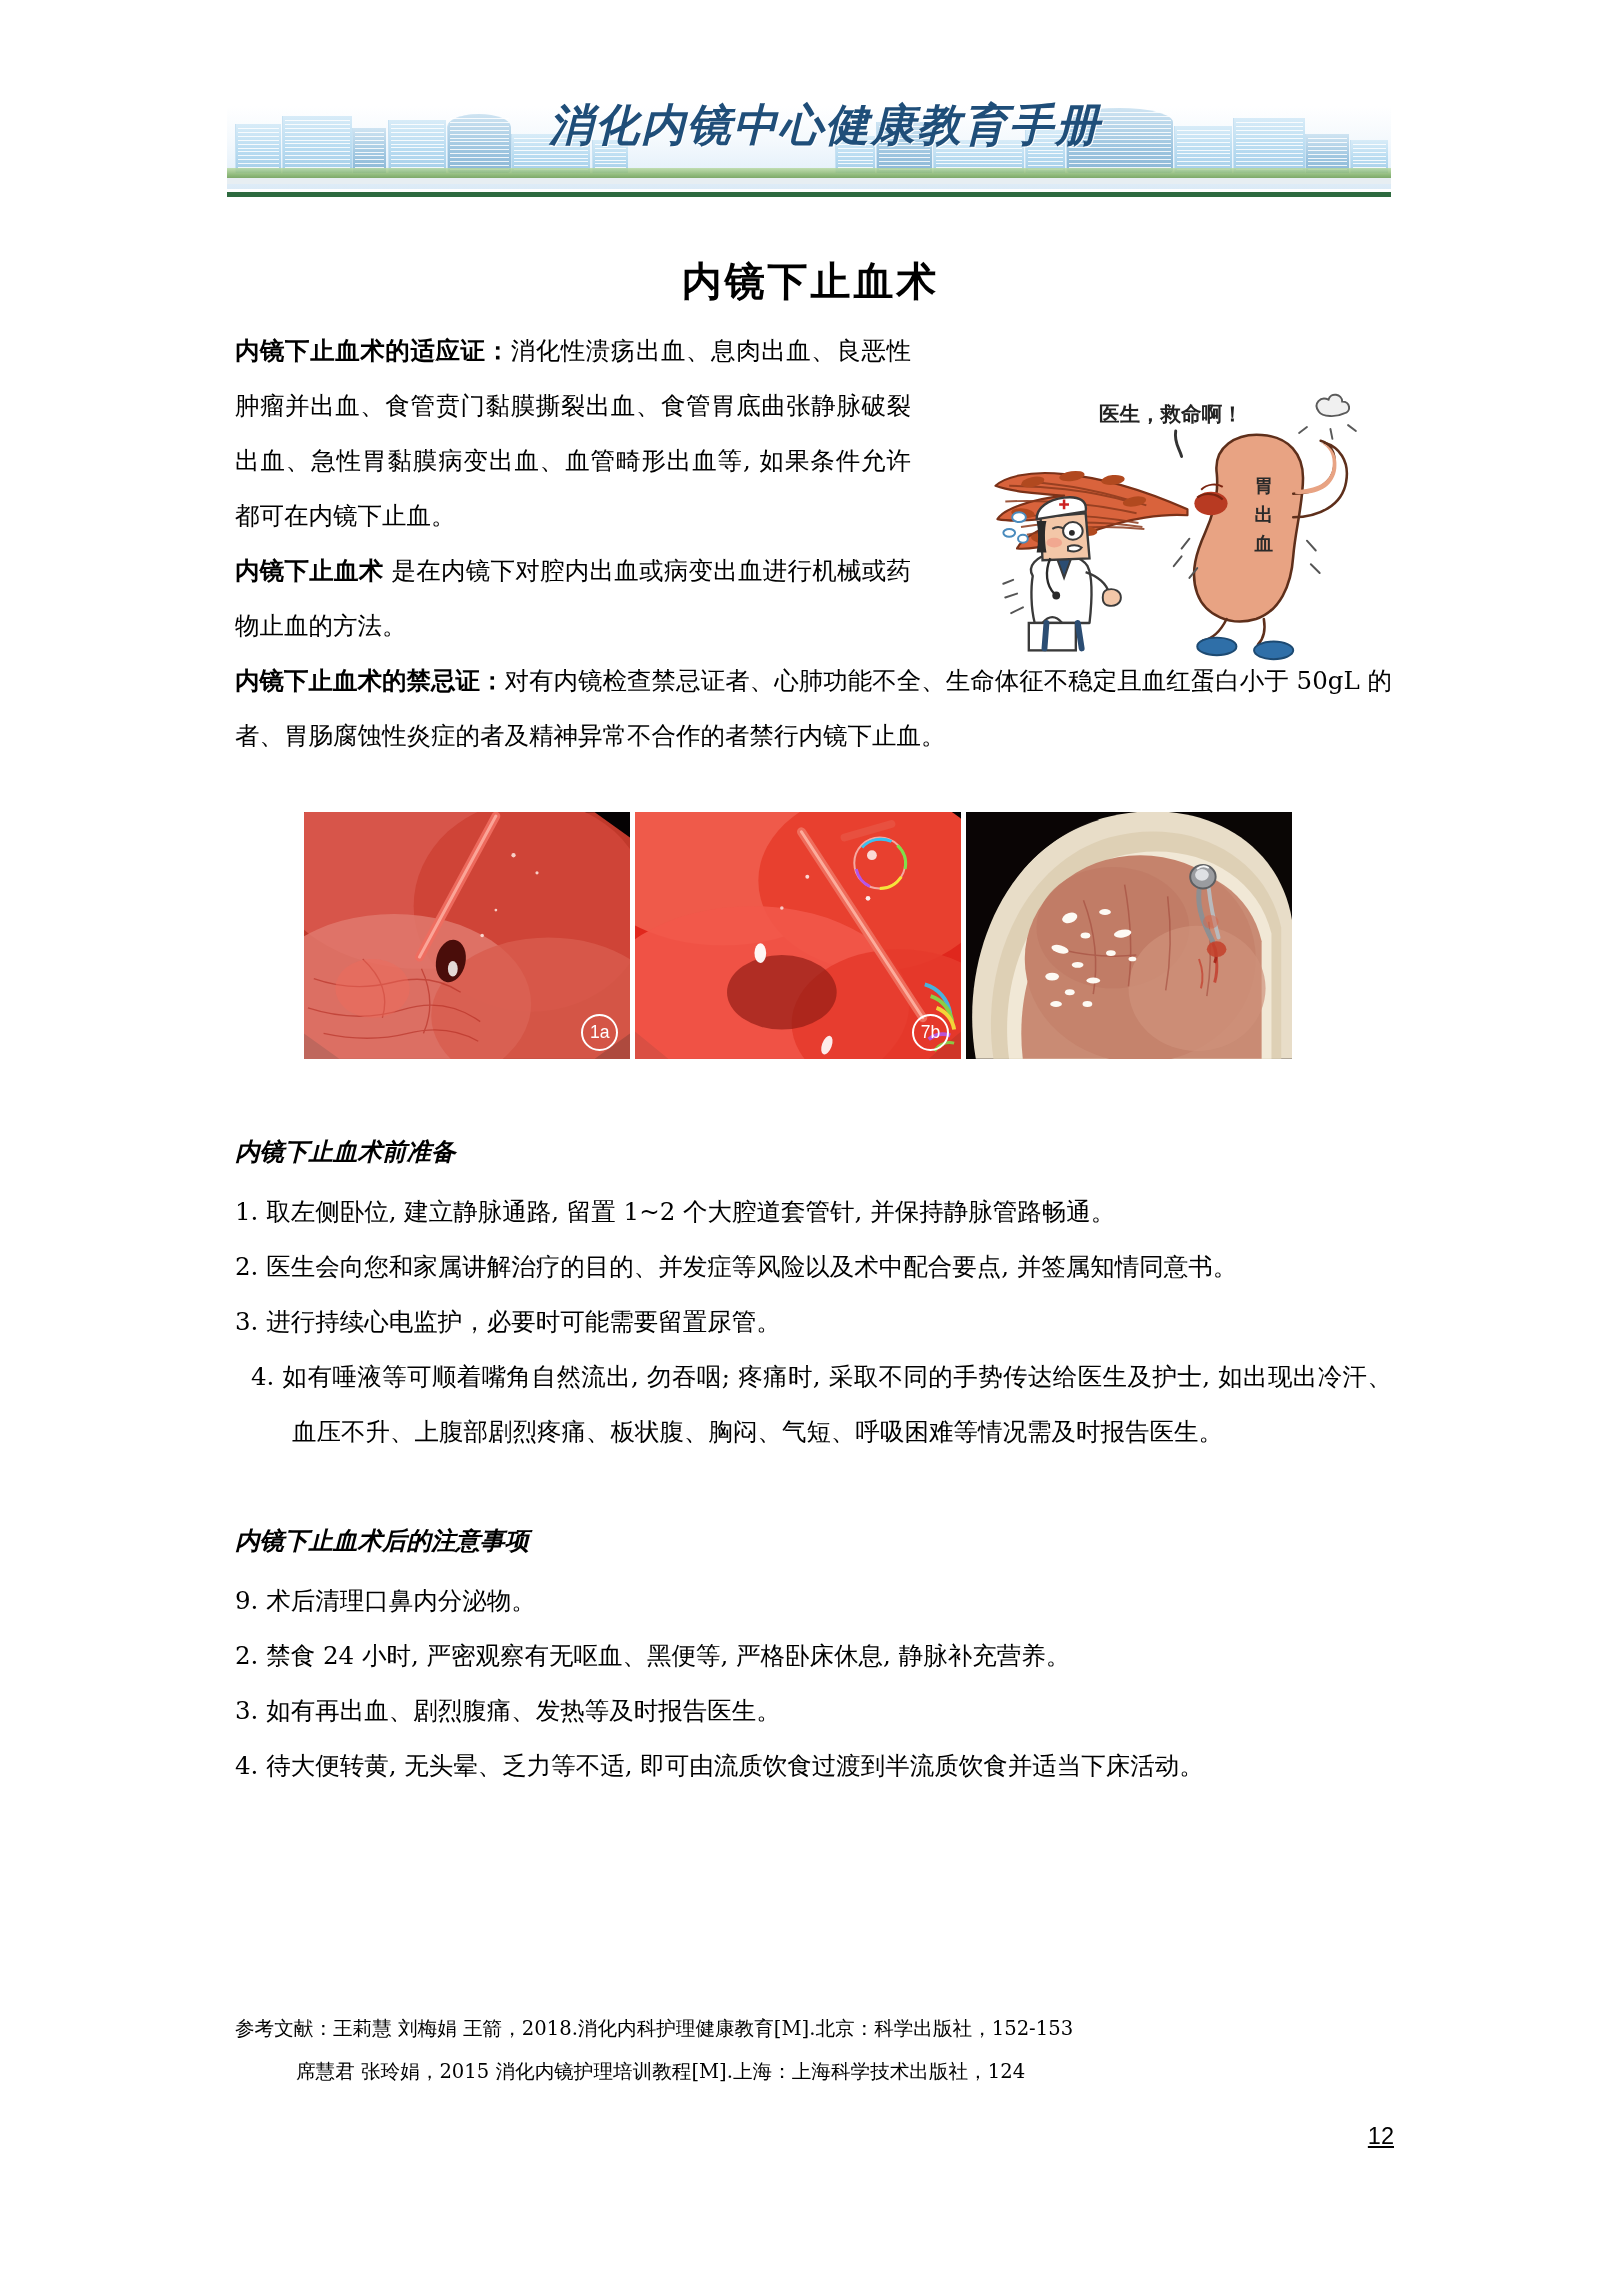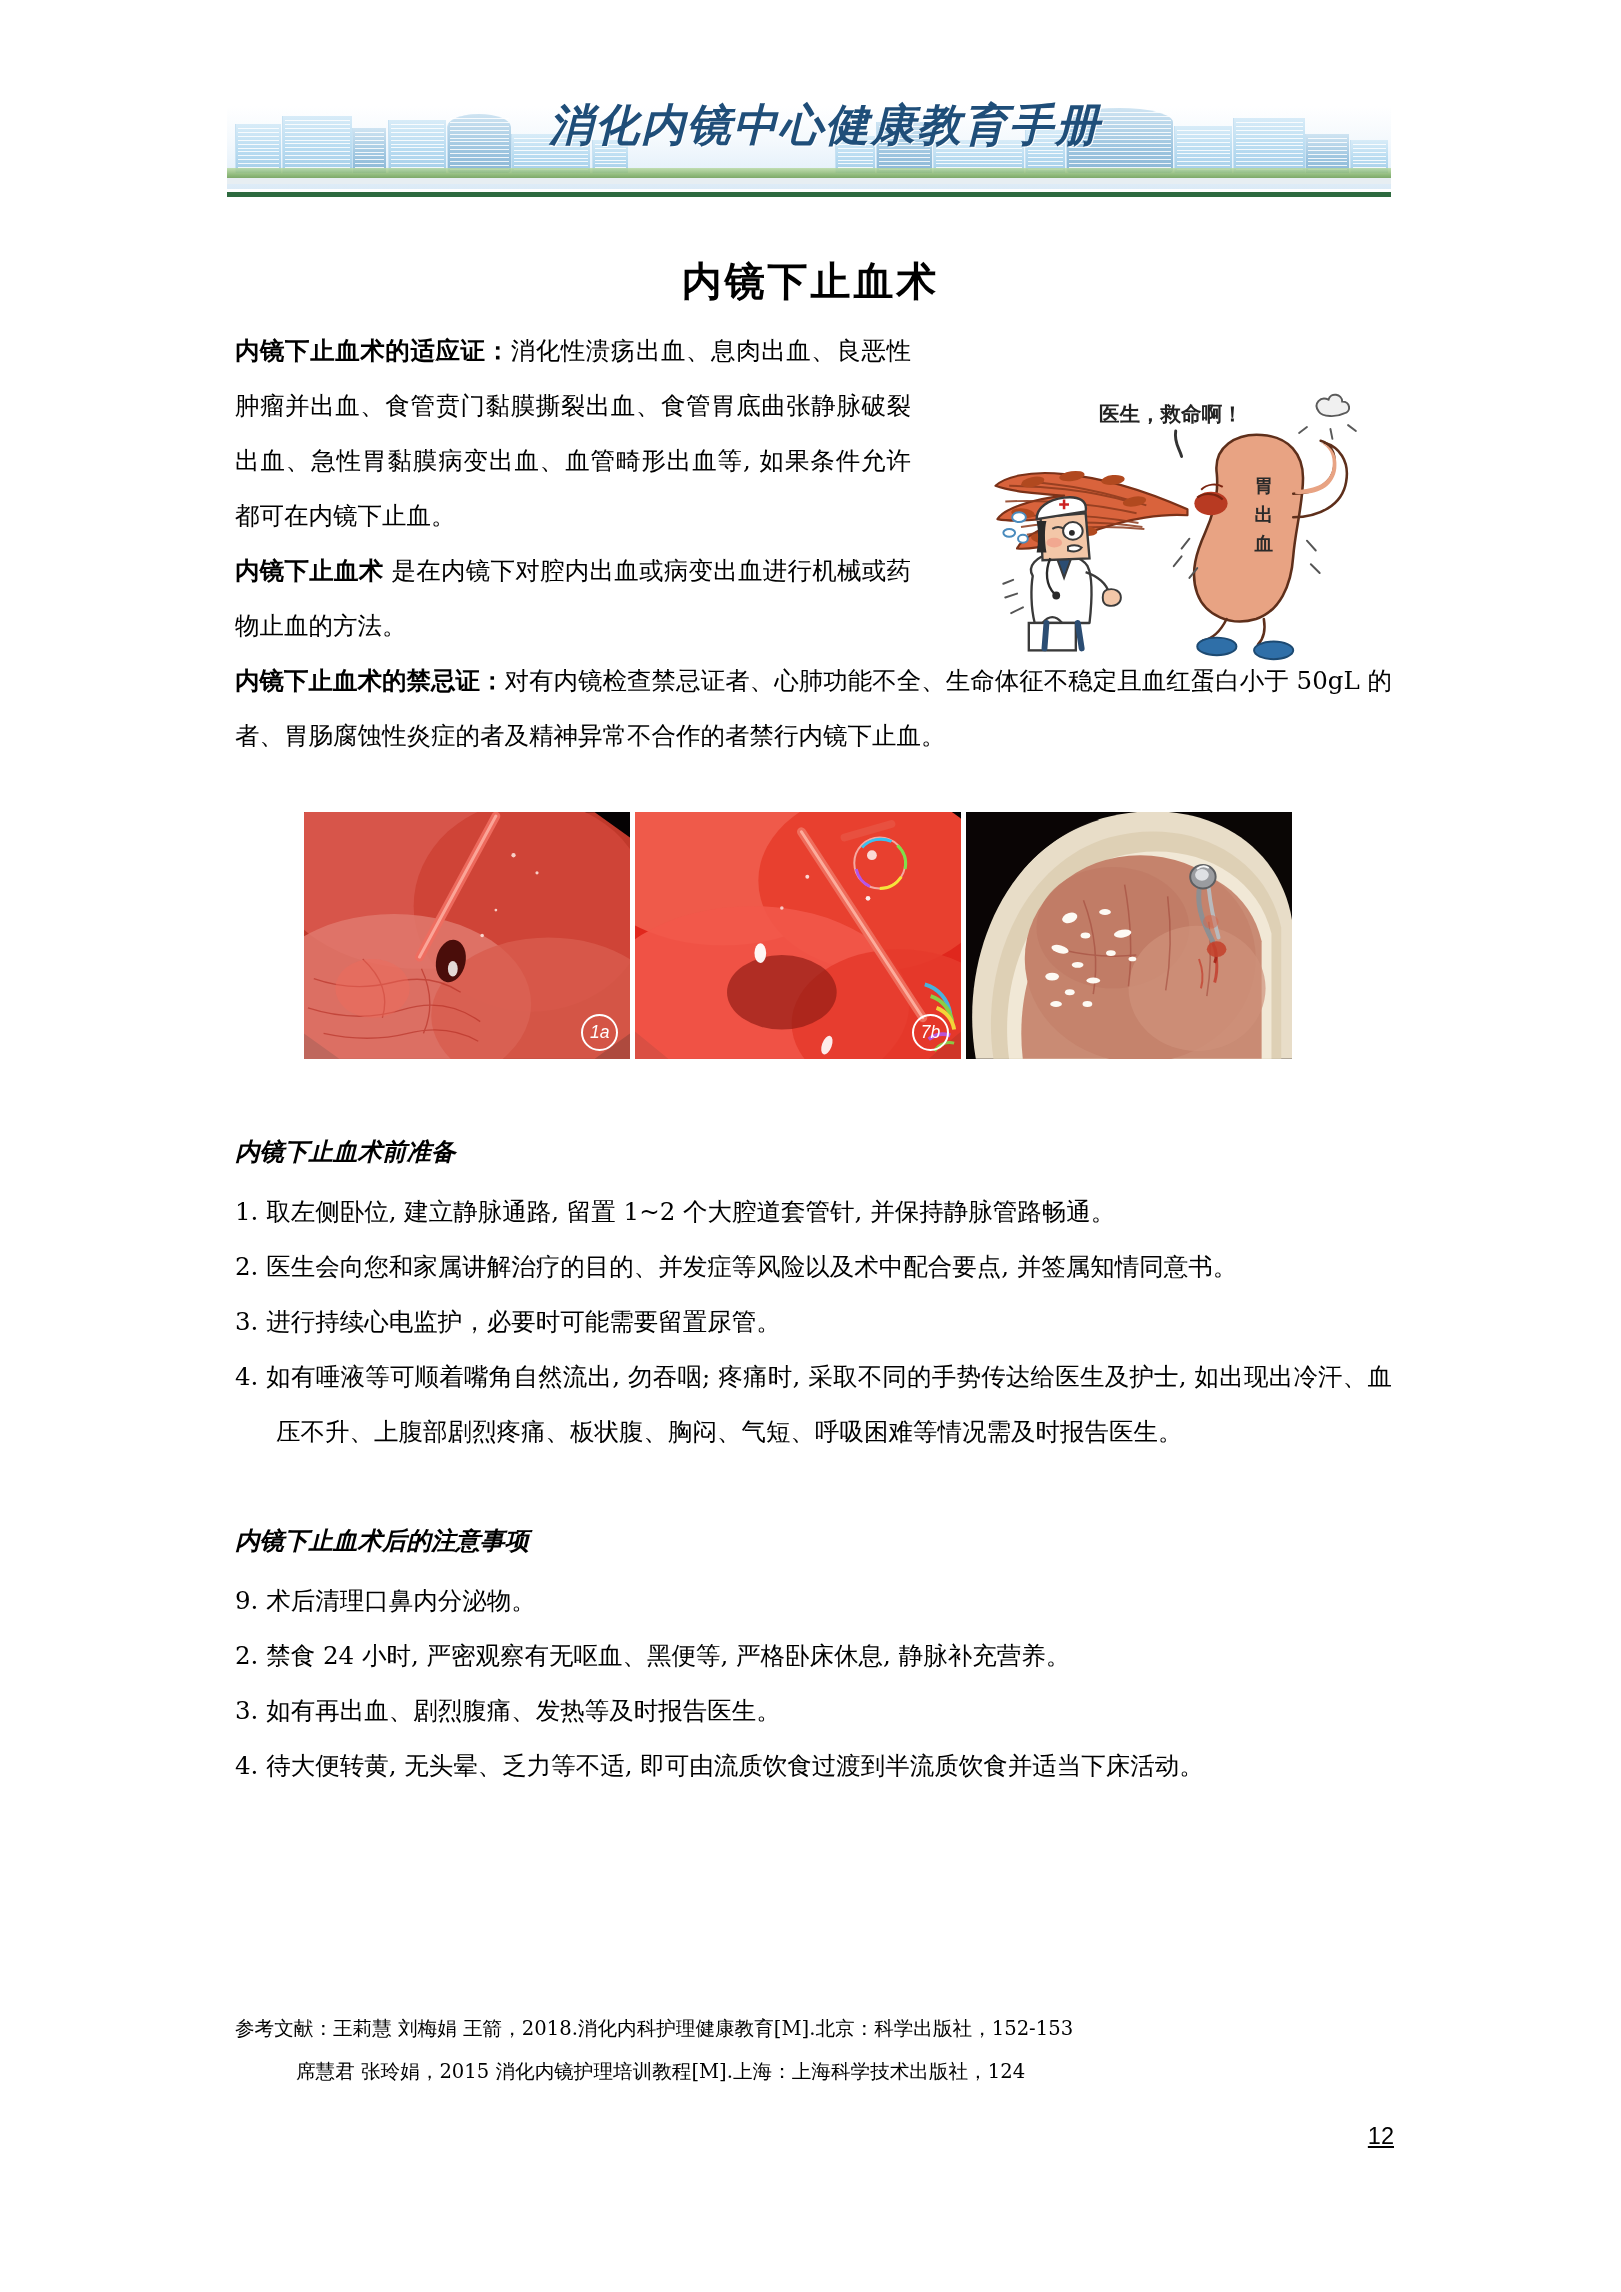--- a/index.html
+++ b/index.html
@@ -103,21 +103,21 @@
     font-style:italic;
   }
   .list-item{
     font-size:24.5px;
     line-height:55px;
     margin:0;
     padding-left:39px;
     text-indent:-39px;
     text-align:justify;
   }
-  .list-item.hang{padding-left:41px;text-indent:-41px;}
+  .list-item.hang{padding-left:41px;text-indent:-41px;margin-left:16px;}
 
   .block-gap-sm{height:5.9px;}
 
   
   .cartoon{
     position:absolute;
     left:970px; top:384px;
     width:431px; height:284px;
     overflow:hidden;
   }
@@ -141,21 +141,20 @@
     position:absolute;
     right:11.8px;bottom:7.8px;
     width:33px;height:33px;
     border:2px solid #ffffff;
     border-radius:50%;
     color:#fff;
     font-size:17.6px;
     font-family:"Liberation Sans",sans-serif;
     display:flex;align-items:center;justify-content:center;
     letter-spacing:0;
-    font-style:italic;
   }
 
   
   .refs{
     position:absolute;
     left:235px; top:2007px;
     width:1157px;
     font-size:19.6px;
     line-height:43px;
   }

